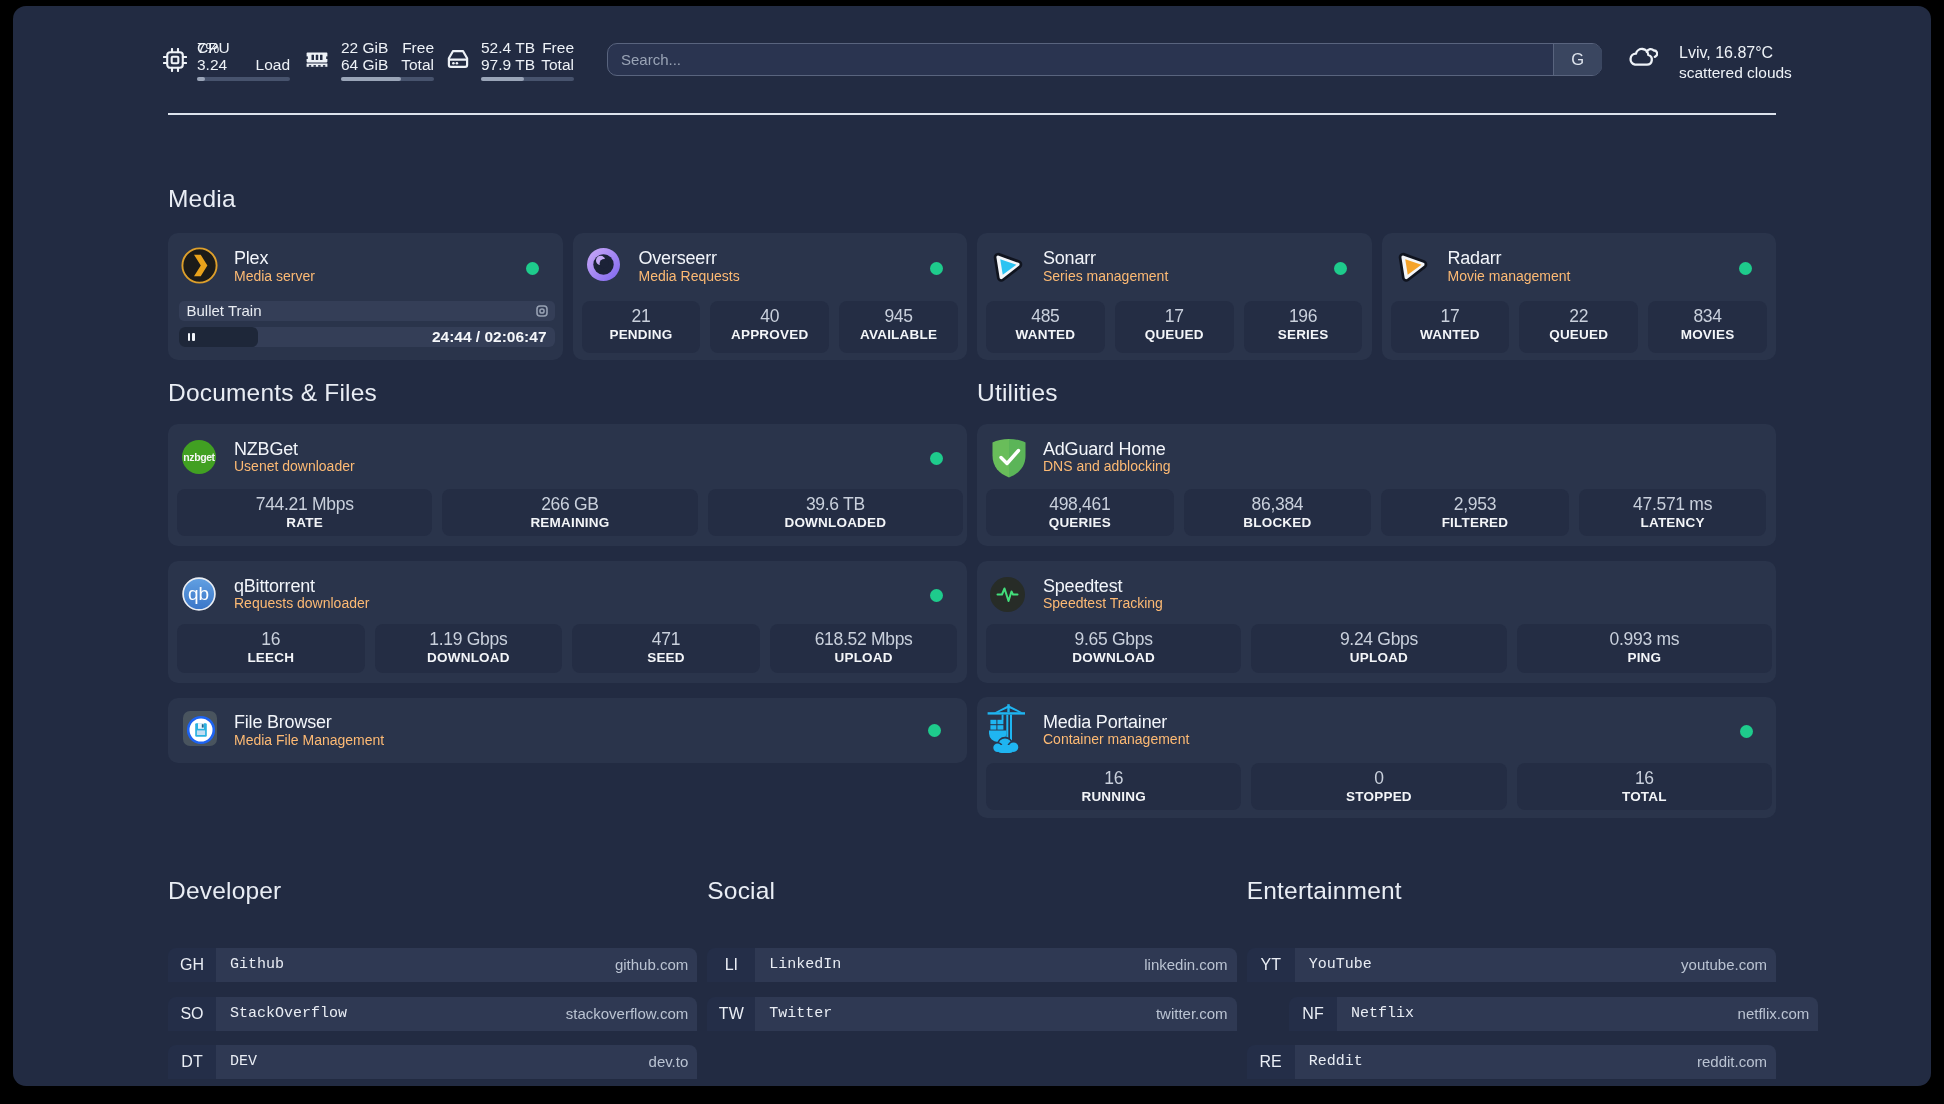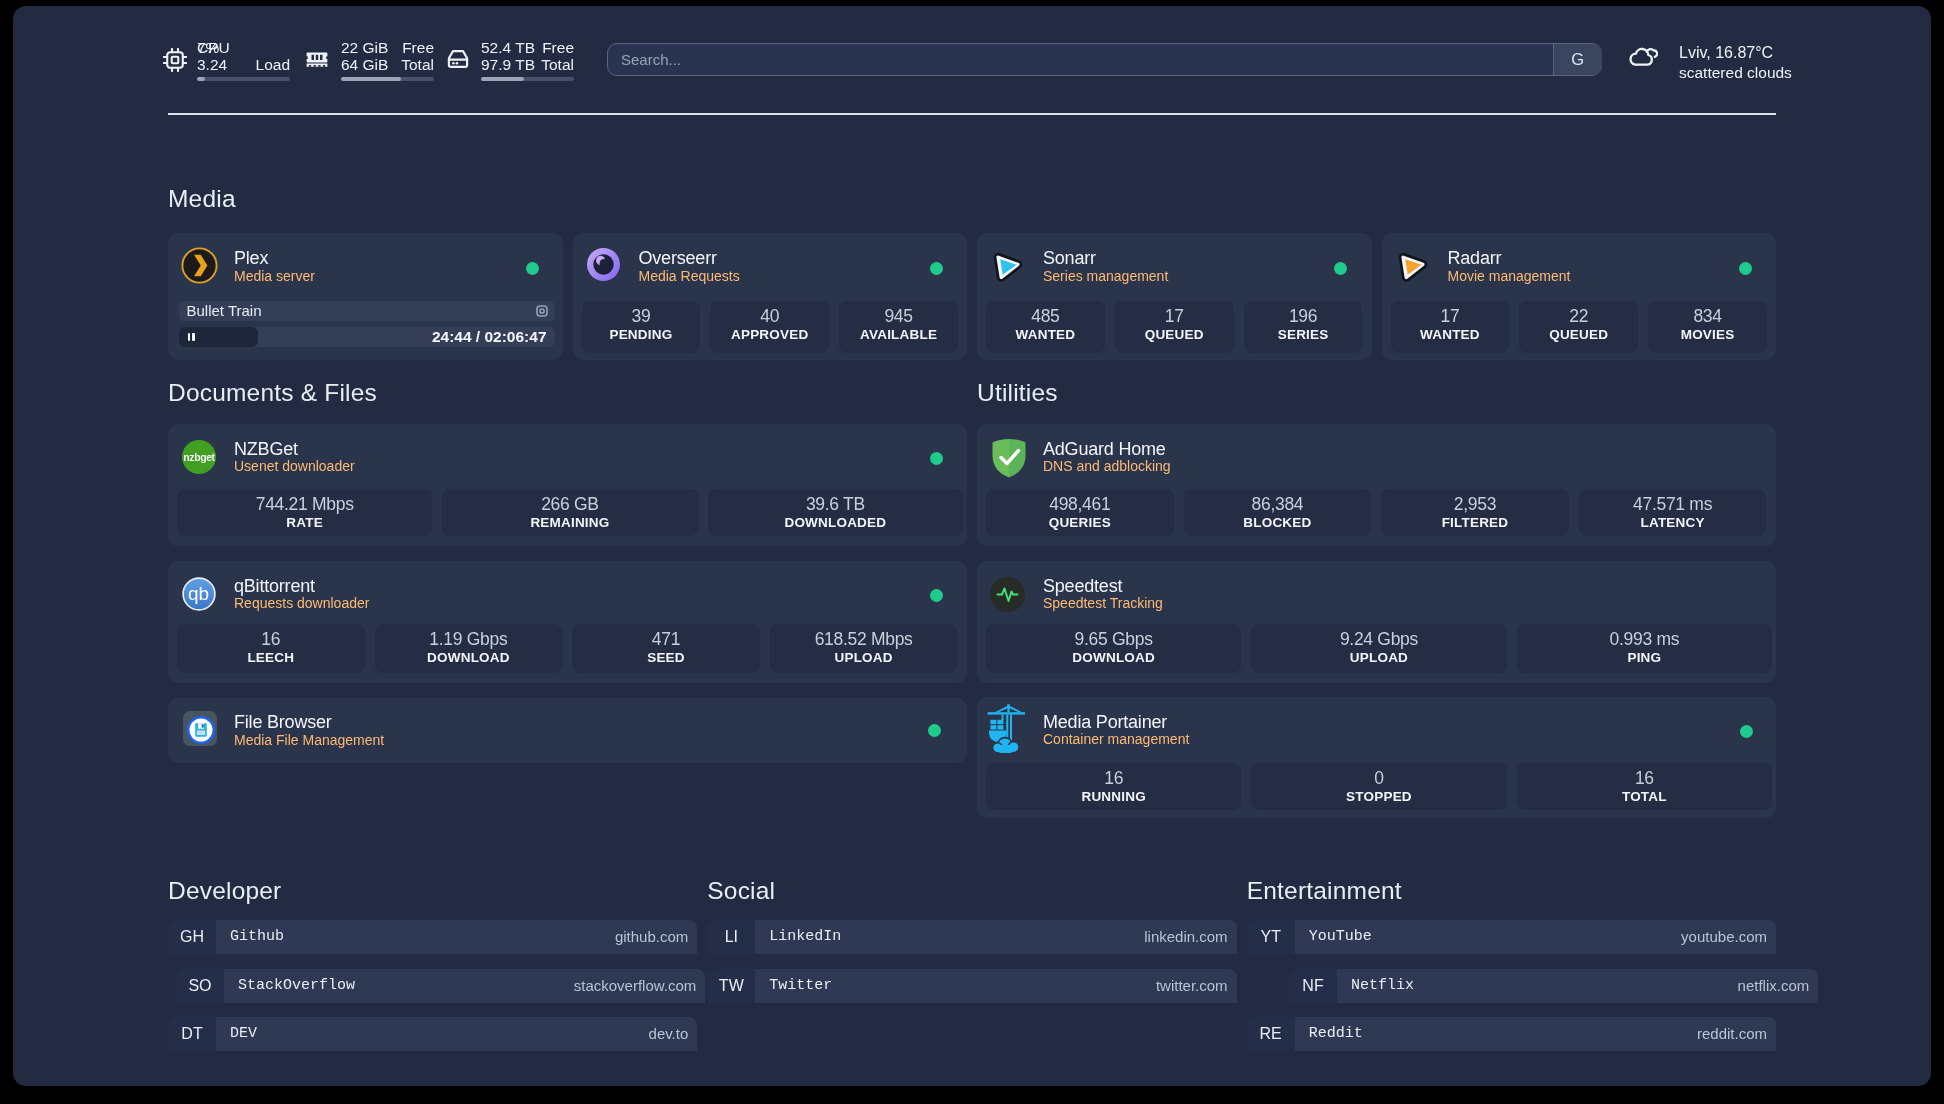--- a/index.html
+++ b/index.html
@@ -10,21 +10,21 @@
 .dot { position:absolute; width:13px; height:13px; border-radius:50%; background:#1ecb8c; }
 .t { position:absolute; font-size:18px; line-height:21px; color:#f2f5fa; font-weight:500; letter-spacing:-0.2px; }
 .s { position:absolute; font-size:14px; line-height:17.5px; color:#fdba74; }
 .box { position:absolute; background:#242d44; border-radius:8px; display:flex; flex-direction:column; align-items:center; justify-content:flex-start; padding-top:5px; }
 .box .v { font-size:17.5px; line-height:21px; color:#c9d0dc; letter-spacing:-0.3px; }
 .box .l { font-size:13.5px; line-height:16.5px; color:#f3f5f8; font-weight:700; letter-spacing:.2px; }
 .h2 { position:absolute; font-size:24.5px; line-height:29px; color:#e9edf4; font-weight:500; letter-spacing:.2px; }
 .hv { position:absolute; font-size:15.5px; line-height:18px; color:#eef2f7; }
 .bar { position:absolute; width:93px; height:4px; border-radius:2px; background:#47536d; }
 .bar i { display:block; height:4px; border-radius:2px; background:#9aa5b8; }
-.bmrow { position:absolute; height:46px; border-radius:8px; overflow:hidden; }
+.bmrow { position:absolute; height:46px; border-radius:8px; overflow:hidden;margin-top:28px; }
 .bmab { position:absolute; left:0; top:0; width:48px; height:34px; background:#242e48; color:#eaeef5; font-size:16px; line-height:34px; text-align:center; }
 .bmmain { position:absolute; left:48px; top:0; right:0; height:34px; background:#2f3953; }
 .bmname { position:absolute; left:14px; top:0; line-height:34px; font-size:15px; color:#e9edf4;font-family:Liberation Mono, monospace; }
 .bmurl { position:absolute; right:9px; top:0; line-height:34px; font-size:15px; color:#bac3d2; }
 </style>
 </head>
 <body>
 <div class="panel"></div>
 
 <svg class="abs" style="left:163px;top:48px" width="24" height="24" viewBox="0 0 24 24">
@@ -128,21 +128,21 @@
     </defs>
   <circle cx="16.5" cy="16.5" r="16.5" fill="url(#ovg)"></circle>
   <circle cx="16.5" cy="16.5" r="10.2" fill="#1b2237"></circle>
   <circle cx="13.6" cy="12.4" r="4.6" fill="#c3a8f5"></circle>
   <circle cx="17.2" cy="15.6" r="4.6" fill="#1b2237"></circle>
 </svg>
 <div class="t" style="left:638.5px;top:248px">Overseerr</div>
 <div class="s" style="left:638.5px;top:267.5px">Media Requests</div>
 <div class="dot" style="left:929.5px;top:261.5px"></div>
 <div class="box" style="left:581.5px;top:300.5px;width:118.8px;height:52px">
-    <span class="v">39</span>
+    <span class="v">21</span>
     <span class="l">PENDING</span>
   </div>
 <div class="box" style="left:710.3px;top:300.5px;width:118.8px;height:52px">
     <span class="v">40</span>
     <span class="l">APPROVED</span>
   </div>
 <div class="box" style="left:839.2px;top:300.5px;width:118.8px;height:52px">
     <span class="v">945</span>
     <span class="l">AVAILABLE</span>
   </div>
@@ -358,21 +358,21 @@
 <div class="h2" style="left:707.3px;top:875.5px">Social</div>
 <div class="h2" style="left:1246.7px;top:875.5px">Entertainment</div>
 
 <div class="bmrow" style="left:168px;top:920px;width:529.3px">
   <div class="bmab">GH</div>
     <div class="bmmain">
       <div class="bmname">Github</div>
       <div class="bmurl">github.com</div>
     </div>
 </div>
-<div class="bmrow" style="left:176px;top:968.5px;width:529.3px">
+<div class="bmrow" style="left:168px;top:968.5px;width:529.3px">
   <div class="bmab">SO</div>
     <div class="bmmain">
       <div class="bmname">StackOverflow</div>
       <div class="bmurl">stackoverflow.com</div>
     </div>
 </div>
 <div class="bmrow" style="left:168px;top:1017px;width:529.3px">
   <div class="bmab">DT</div>
     <div class="bmmain">
       <div class="bmname">DEV</div>

